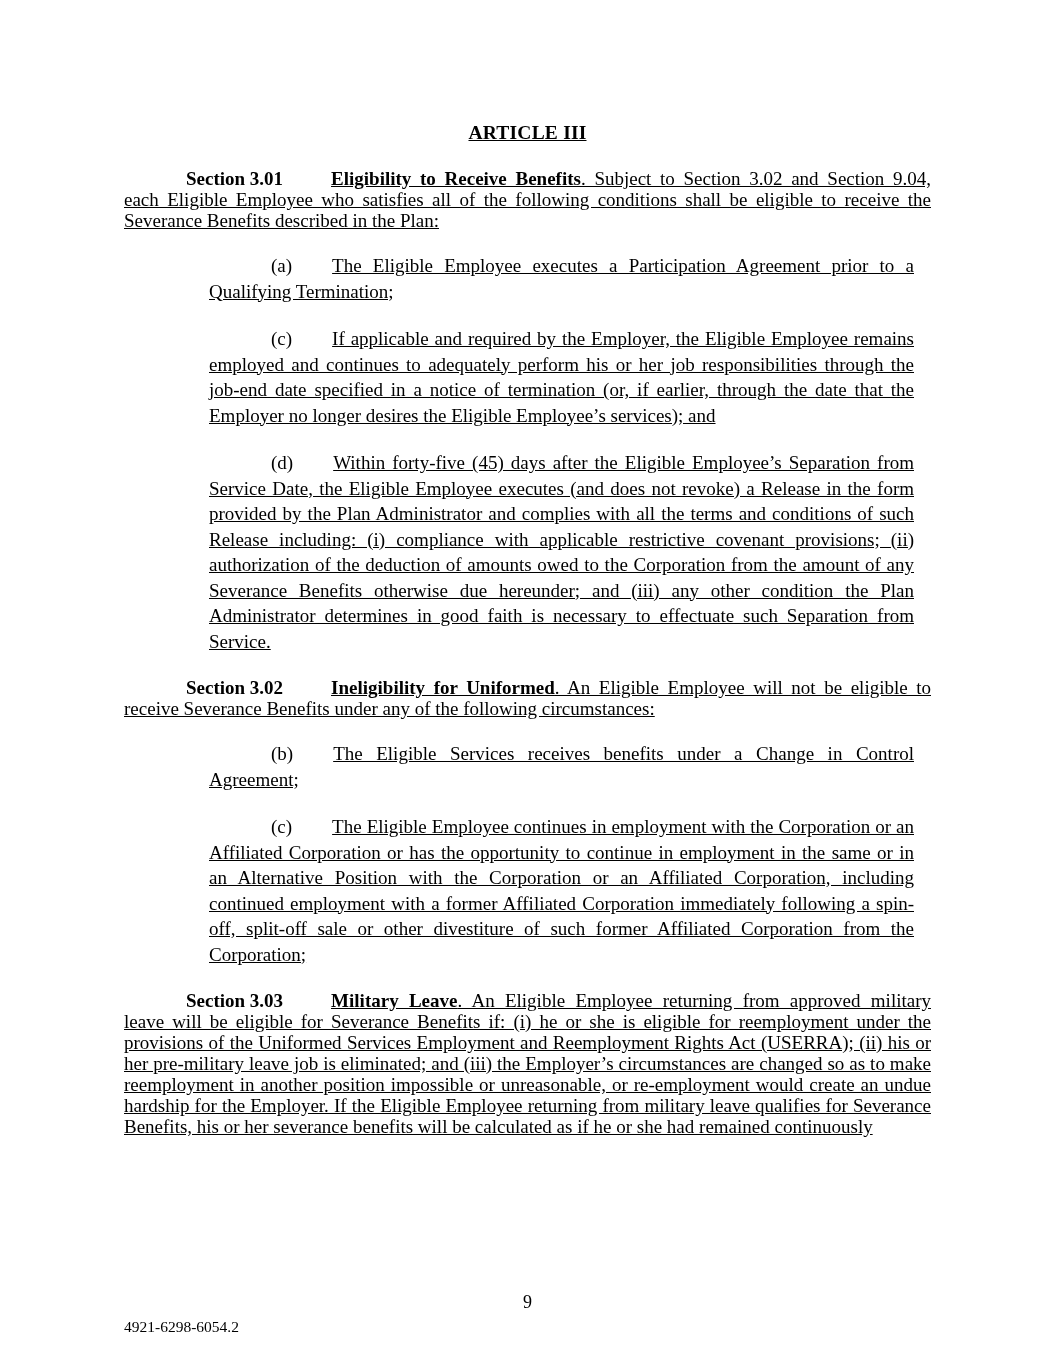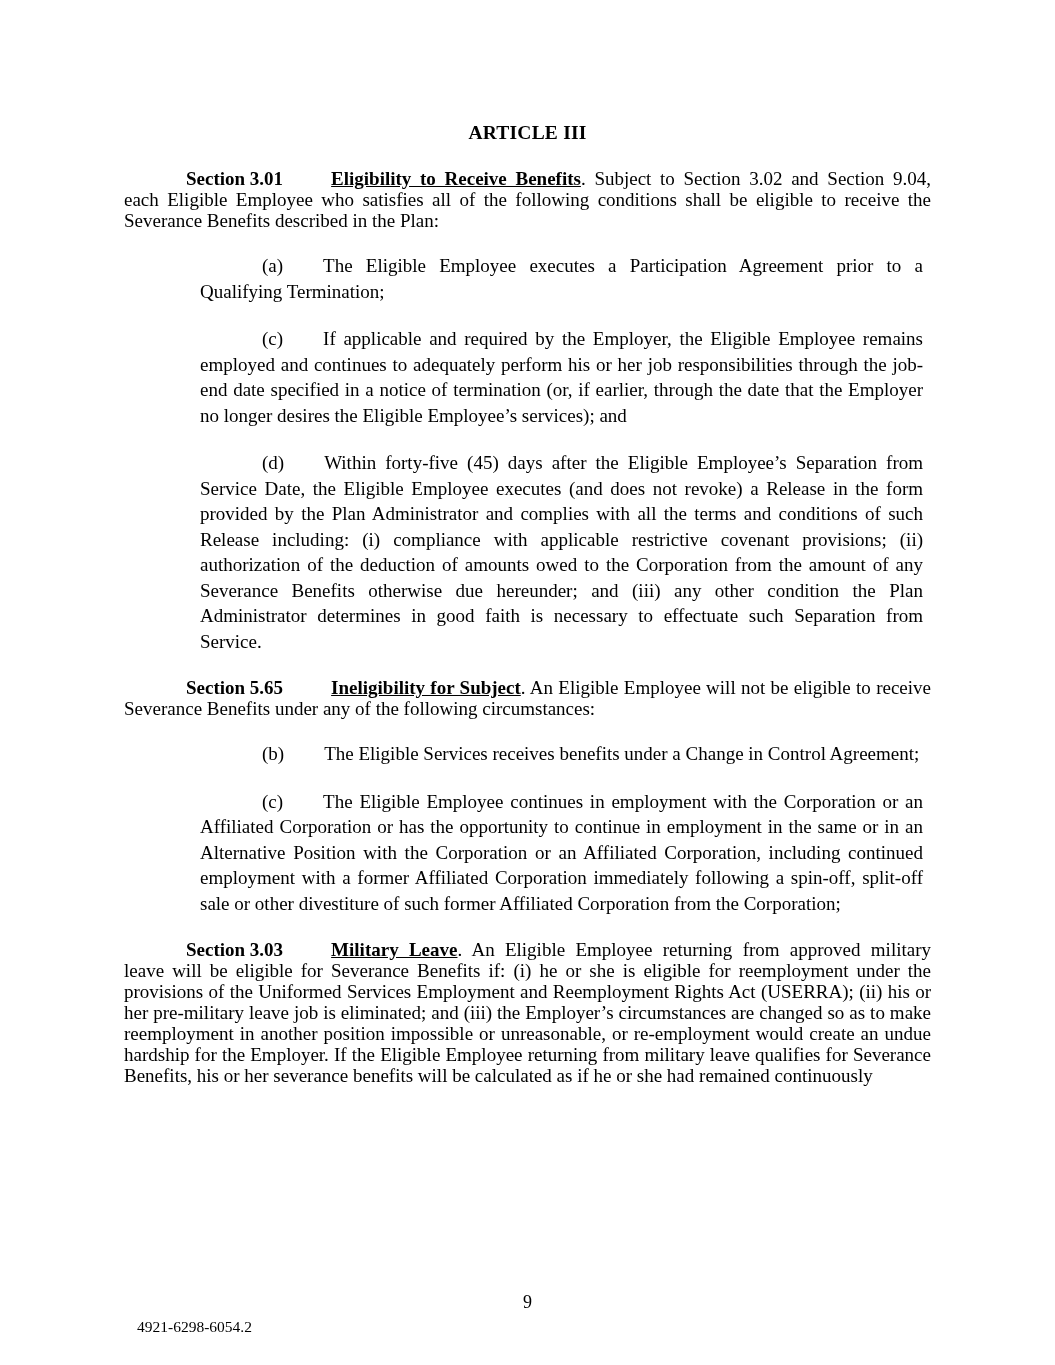--- a/index.html
+++ b/index.html
@@ -13,20 +13,21 @@
   }
   .page {
     position: relative;
     width: 1043px;
     height: 1365px;
     margin: 0 auto;
     background: #ffffff;
     box-sizing: border-box;
     padding: 120px 118px 40px 118px;
     overflow: hidden;
+    text-decoration: underline;
   }
   .doc-title {
     text-align: center;
     font-weight: bold;
     font-size: 19.5px;
     line-height: 25px;
     letter-spacing: 0.2px;
   }
   .doc-title .line {
     display: block;
@@ -59,21 +60,21 @@
     font-size: 19px;
     line-height: 25.5px;
     text-align: justify;
   }
   .sub-item .marker {
     display: inline-block;
     width: 62px;
     text-indent: 0;
   }
   .sub-item p {
-    margin: 8px;
+    margin: 17px;
     text-indent: 62px;
   }
   .sub-item p .marker {
     width: auto;
     padding-right: 0;
   }
   .marker-gap {
     display: inline-block;
     width: 40px;
   }
@@ -83,21 +84,21 @@
     right: 118px;
     bottom: 52px;
   }
   .page-number {
     text-align: center;
     font-size: 18px;
     line-height: 22px;
   }
   .doc-id {
     position: absolute;
-    left: 13px;
+    left: 0;
     bottom: -24px;
     font-size: 15.5px;
     line-height: 20px;
   }
 </style>
 </head>
 <body>
 
 <div class="page">
 
@@ -112,21 +113,21 @@
     <p><span class="marker">(a)</span><span class="marker-gap"></span><span>The Eligible Employee executes a Participation Agreement prior to a Qualifying Termination;</span></p>
   </div>
   <div class="sub-item">
     <p><span class="marker">(c)</span><span class="marker-gap"></span><span>If applicable and required by the Employer, the Eligible Employee remains employed and continues to adequately perform his or her job responsibilities through the job-end date specified in a notice of termination (or, if earlier, through the date that the Employer no longer desires the Eligible Employee’s services); and</span></p>
   </div>
   <div class="sub-item">
     <p><span class="marker">(d)</span><span class="marker-gap"></span><span>Within forty-five (45) days after the Eligible Employee’s Separation from Service Date, the Eligible Employee executes (and does not revoke) a Release in the form provided by the Plan Administrator and complies with all the terms and conditions of such Release including: (i) compliance with applicable restrictive covenant provisions; (ii) authorization of the deduction of amounts owed to the Corporation from the amount of any Severance Benefits otherwise due hereunder; and (iii) any other condition the Plan Administrator determines in good faith is necessary to effectuate such Separation from Service.</span></p>
   </div>
 
   <div class="section-block body-text">
-    <p class="para"><span class="sec-label">Section 5.65</span><span class="sec-heading">Ineligibility for Subject</span><span>.  An Eligible Employee will not be eligible to receive Severance Benefits under any of the following circumstances:</span></p>
+    <p class="para"><span class="sec-label">Section 3.02</span><span class="sec-heading">Ineligibility for Uniformed</span><span>.  An Eligible Employee will not be eligible to receive Severance Benefits under any of the following circumstances:</span></p>
   </div>
   <div class="sub-item">
     <p><span class="marker">(b)</span><span class="marker-gap"></span><span>The Eligible Services receives benefits under a Change in Control Agreement;</span></p>
   </div>
   <div class="sub-item">
     <p><span class="marker">(c)</span><span class="marker-gap"></span><span>The Eligible Employee continues in employment with the Corporation or an Affiliated Corporation or has the opportunity to continue in employment in the same or in an Alternative Position with the Corporation or an Affiliated Corporation, including continued employment with a former Affiliated Corporation immediately following a spin-off, split-off sale or other divestiture of such former Affiliated Corporation from the Corporation;</span></p>
   </div>
 
   <div class="section-block body-text">
     <p class="para"><span class="sec-label">Section 3.03</span><span class="sec-heading">Military Leave</span><span>.  An Eligible Employee returning from approved military leave will be eligible for Severance Benefits if: (i) he or she is eligible for reemployment under the provisions of the Uniformed Services Employment and Reemployment Rights Act (USERRA); (ii) his or her pre-military leave job is eliminated; and (iii) the Employer’s circumstances are changed so as to make reemployment in another position impossible or unreasonable, or re-employment would create an undue hardship for the Employer.  If the Eligible Employee returning from military leave qualifies for Severance Benefits, his or her severance benefits will be calculated as if he or she had remained continuously</span></p>

